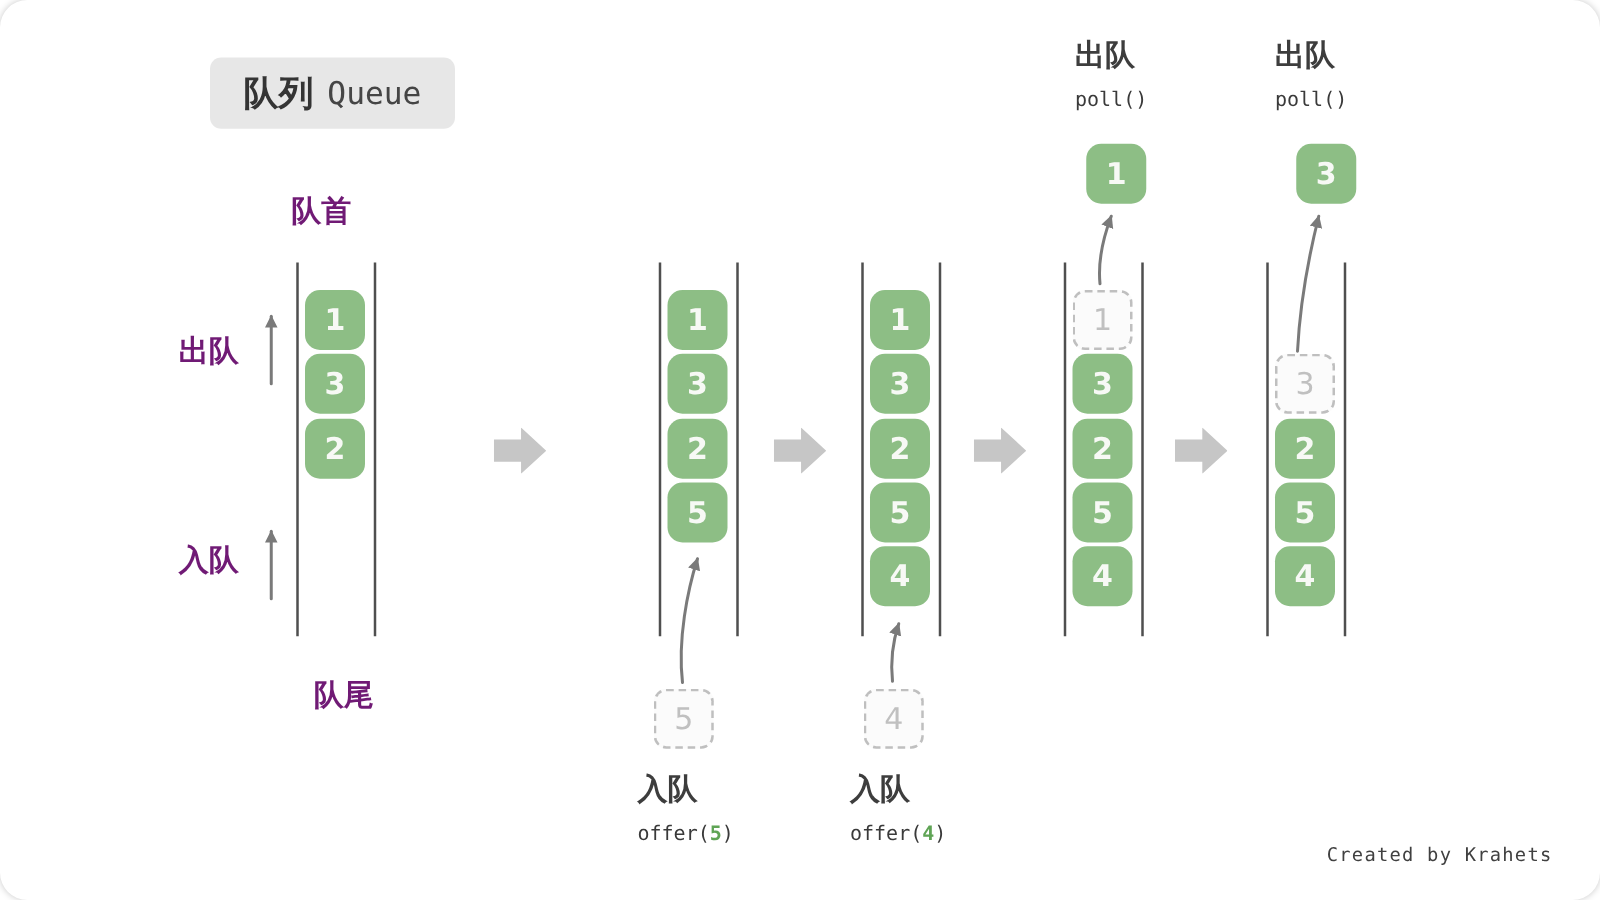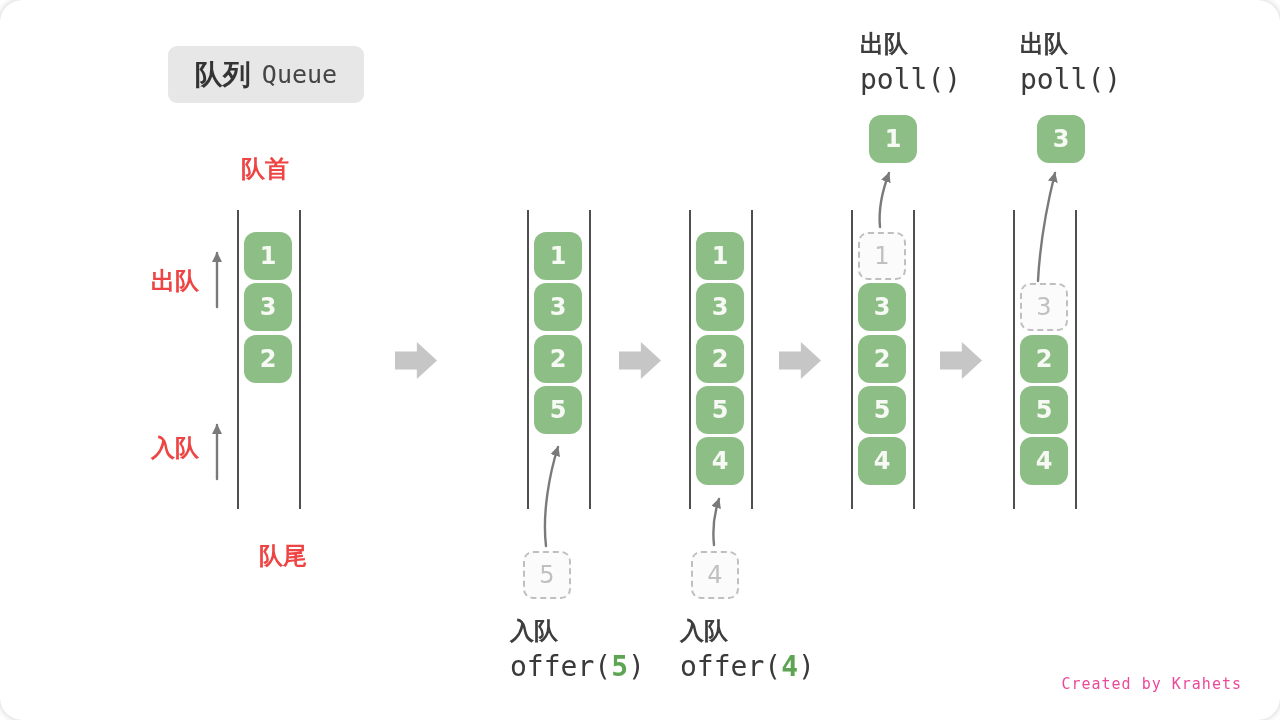--- a/index.html
+++ b/index.html
@@ -10,22 +10,22 @@
   }
   .title-box {
     position:absolute; left:168px; top:46px; width:196px; height:57px;
     background:#e7e7e7; border-radius:9px;
     display:flex; align-items:center; justify-content:center; gap:11px;
   }
   .title-zh { font-size:28px; font-weight:bold; color:#343434; }
   .title-en { font-family:"DejaVu Sans Mono","Liberation Mono",monospace; font-size:25px; color:#454545; }
 
   .cjk-label {
-    position:absolute; width:64px; text-align:center;
-    font-size:24px; font-weight:bold; color:#ef4444; line-height:28px;
+    position:absolute; width:64px; text-align:left;
+    font-size:24px; font-weight:bold; color:#701a75; line-height:28px;
   }
 
   .wall { position:absolute; top:210px; height:299px; width:2px; background:#4f4f4f; }
 
   .qbox {
     position:absolute; width:48px; height:48px; box-sizing:border-box;
     border-radius:12px; background:#8dbe85; color:#f7f9f5;
     font-size:24px; font-weight:bold;
     display:flex; align-items:center; justify-content:center;
   }
@@ -36,30 +36,30 @@
 
   .block-arrow {
     position:absolute; top:342px; width:42px; height:37px; background:#c6c6c6;
     clip-path:polygon(0 26%, 52% 26%, 52% 0, 100% 50%, 52% 100%, 52% 74%, 0 74%);
   }
 
   .op { position:absolute; }
   .op-zh { font-size:24px; font-weight:bold; color:#3d3d3d; line-height:30px; }
   .op-code {
     font-family:"DejaVu Sans Mono","Liberation Mono",monospace;
-    font-size:28px; color:#3a3a3a; line-height:30px; margin-top:6px;
+    font-size:16px; color:#3a3a3a; line-height:30px; margin-top:6px;
   }
   .op-code .arg { color:#5fa455; font-weight:bold; }
 
   .overlay { position:absolute; left:0; top:0; pointer-events:none; }
 
   .watermark {
     position:absolute; right:38px; top:675px;
     font-family:"DejaVu Sans Mono","Liberation Mono",monospace;
-    font-size:15px; color:#ec4899; letter-spacing:1px;
+    font-size:15px; color:#404040; letter-spacing:1px;
   }
 </style>
 </head>
 <body>
 
 <div class="canvas">
 
   <div class="title-box">
     <span class="title-zh">队列</span>
     <span class="title-en">Queue</span>

